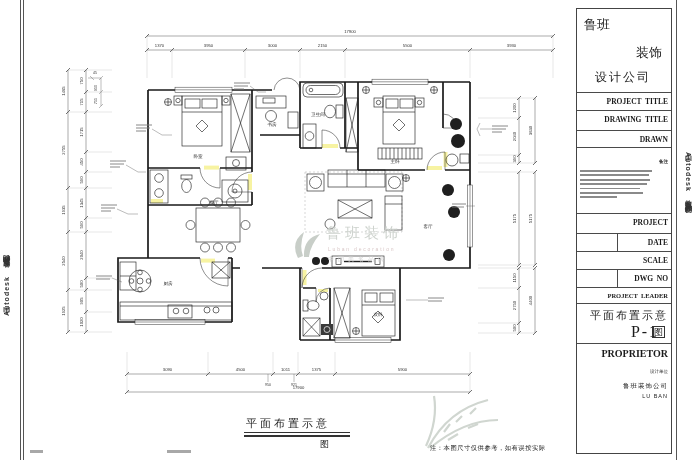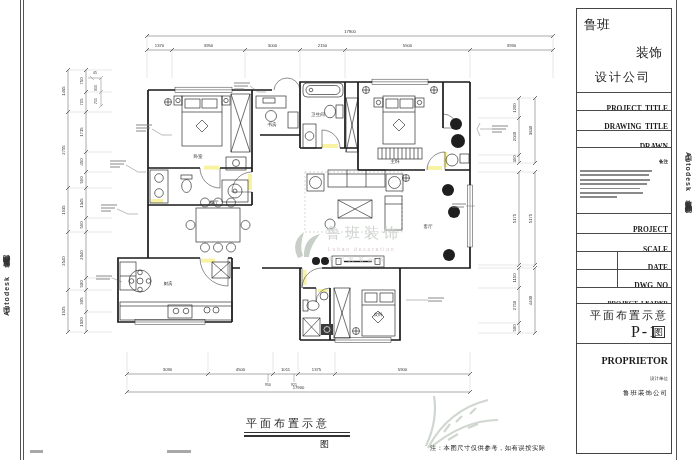--- a/index.html
+++ b/index.html
@@ -4,21 +4,21 @@
 <style>
   html,body{margin:0;padding:0;background:#e8e8e8;}
   .sheet{position:relative;width:700px;height:460px;background:#ffffff;overflow:hidden;
          font-family:"Liberation Sans",sans-serif;color:#1b1b1b;}
   .vtxt{position:absolute;writing-mode:vertical-rl;font-size:7px;font-weight:600;color:#333;letter-spacing:1px;}
   .vtxt.flip{transform:rotate(180deg);}
   .bline{position:absolute;background:#555;}
   
   .tb{position:absolute;left:576px;top:8px;width:96px;height:446px;border:1px solid #444;box-sizing:border-box;background:#fff;}
   .tb-row{position:relative;border-bottom:1px solid #4a4a4a;box-sizing:border-box;padding:1px 3px;overflow:hidden;text-align:right;}
-  .lbl{font-family:"Liberation Serif",serif;font-weight:700;font-size:7.5px;white-space:pre;display:block;margin-top:10px;}
+  .lbl{font-family:"Liberation Serif",serif;font-weight:700;font-size:7.5px;white-space:pre;display:block;margin-top:3px;}
   .sub{font-size:4.5px;color:#222;display:inline-block;}
   .logo1{position:absolute;left:7px;top:7px;font-size:13px;font-family:"DejaVu Serif",serif;}
   .logo2{position:absolute;right:9px;top:35px;font-size:13px;font-family:"DejaVu Serif",serif;}
   .logo3{position:absolute;left:6px;top:60px;font-size:12px;font-family:Liberation Serif, serif;letter-spacing:2px;margin-left:12px;}
   .ntl{height:1.8px;background:#8a8a8a;margin:2.6px 0;}
   .vline{position:absolute;left:40px;top:0;bottom:0;width:1px;background:#4a4a4a;}
   .pnum{position:absolute;left:42px;top:304px;width:52px;height:28px;display:flex;align-items:flex-end;justify-content:center;
         font-family:"Liberation Serif",serif;font-size:16px;letter-spacing:2px;}
   .dname{font-size:11px;letter-spacing:2px;margin-top:3px;display:block;}
   .dbox{position:absolute;right:6px;bottom:5px;font-size:9px;border:1px solid #333;padding:0 1px;line-height:10px;}
@@ -458,27 +458,27 @@
         <div class="ntl" style="width:68%;"></div>
           <div class="ntl" style="width:72%;"></div>
         <div class="ntl" style="width:42%;"></div>
       </div>
     </div>
     <div class="tb-row" style="height:20px;">
       <span class="lbl">PROJECT</span>
 
     </div>
     <div class="tb-row" style="height:18px;">
+      <span class="lbl">DATE</span>
+
+      <div class="vline"></div>
+    </div>
+    <div class="tb-row" style="height:18px;">
       <span class="lbl">SCALE</span>
 
-    </div>
-    <div class="tb-row" style="height:18px;">
-      <span class="lbl">DATE</span>
-
-      <div class="vline"></div>
     </div>
     <div class="tb-row" style="height:18px;">
       <span class="lbl">DWG  NO</span>
 
       <div class="vline"></div>
     </div>
     <div class="pnum">P-1</div>
     <div class="tb-row" style="height:16px;">
       <span class="lbl" style="font-size:6.5px;">PROJECT  LEADER</span>
 

